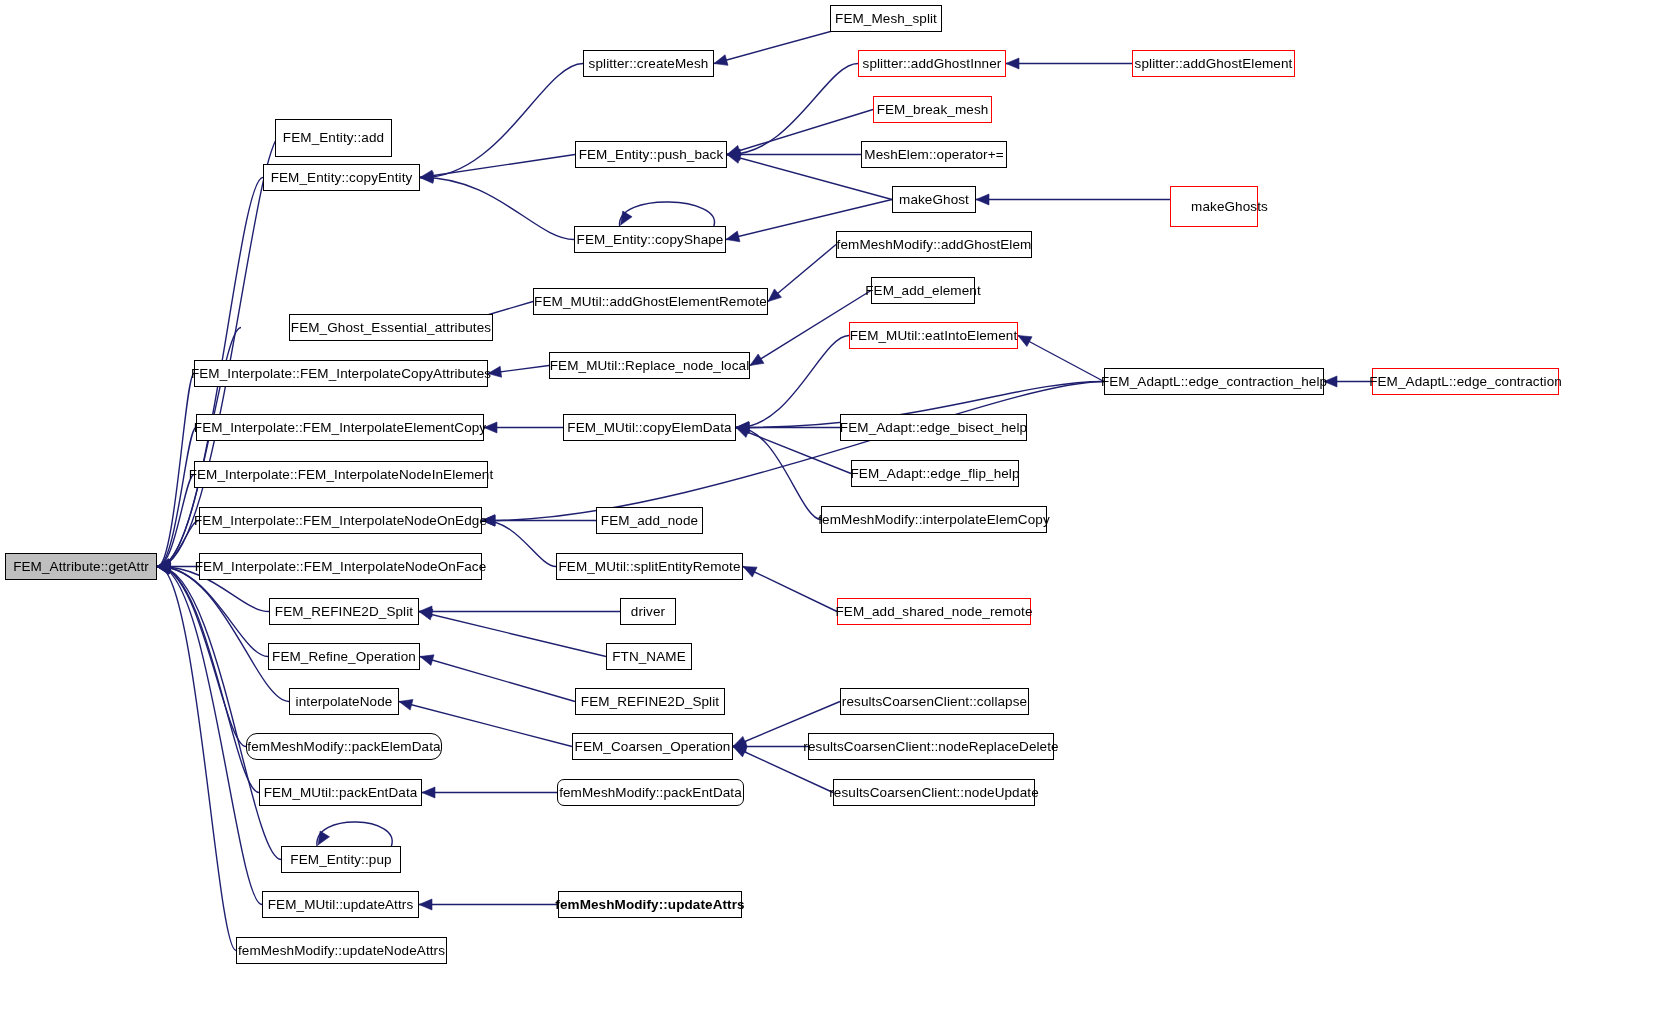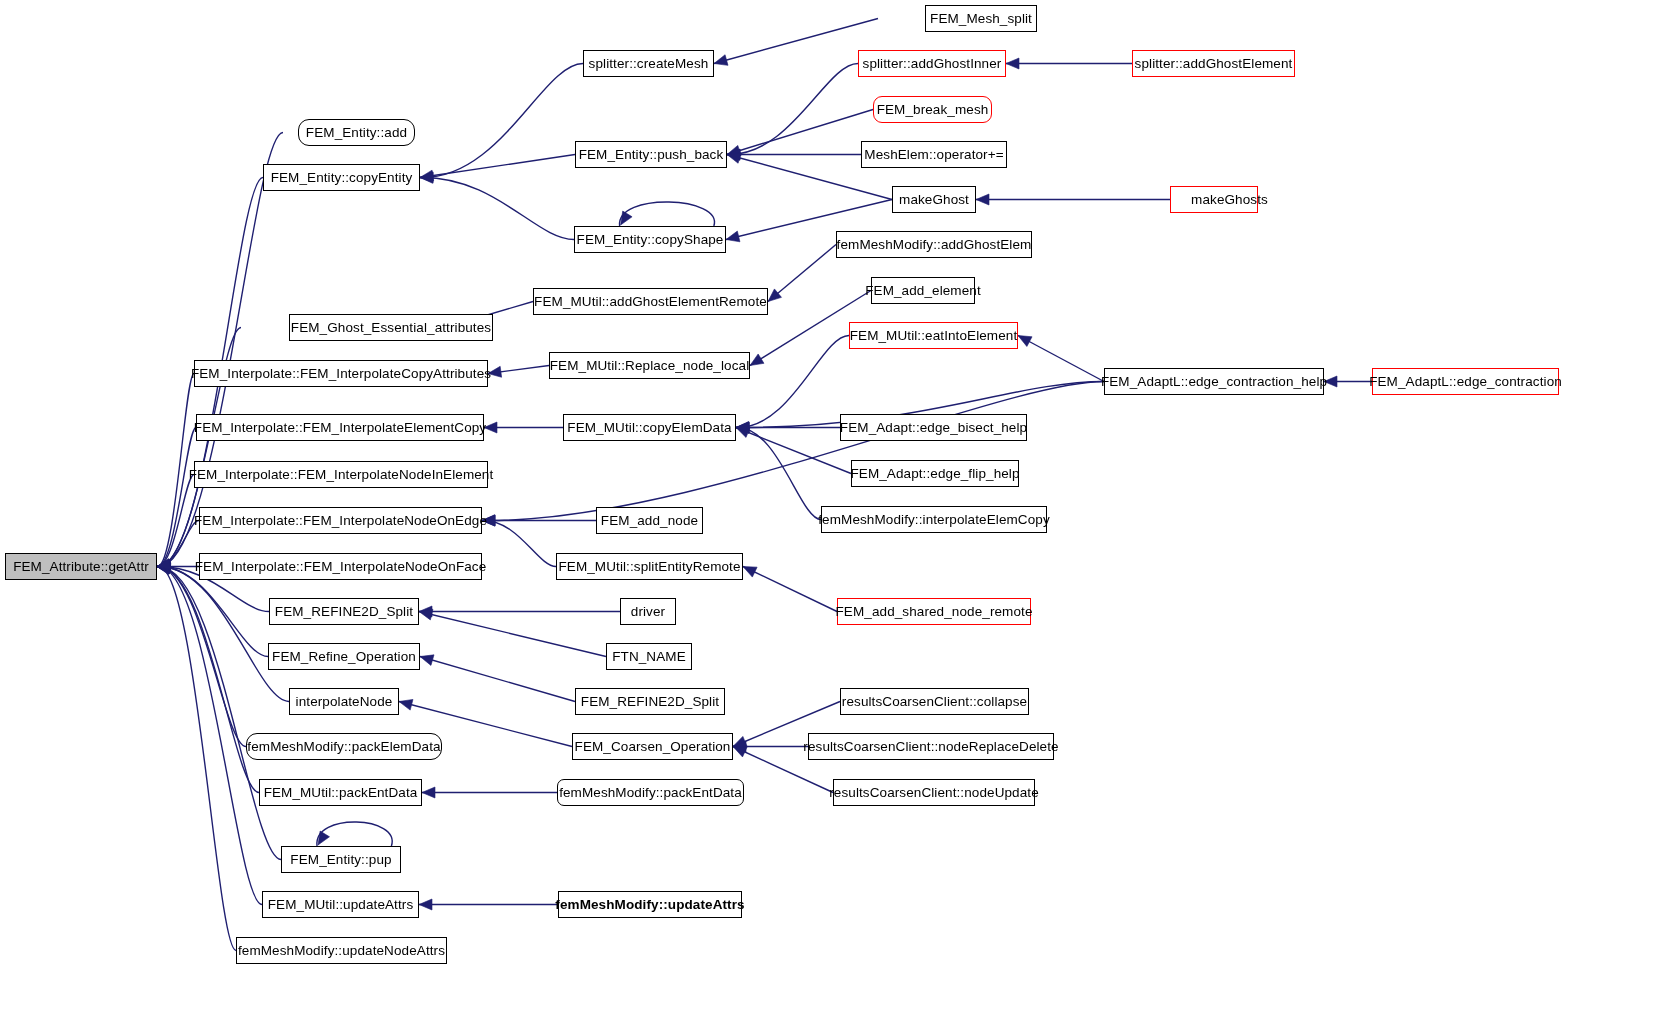--- a/index.html
+++ b/index.html
@@ -142,21 +142,21 @@
       <polygon points="422,792.5 435,787 435,798" fill="#1f1f70" stroke="#1f1f70" stroke-width="0.6"></polygon>
       <path d="M 317 846 C 313 812, 401.4 816, 391.4 846" fill="none" stroke="#1f1f70" stroke-width="1.4"></path>
       <polygon points="318,845 320.1060491047713,831.0424014541078 329.4838188474258,836.791960972345" fill="#1f1f70" stroke="#1f1f70" stroke-width="0.6"></polygon>
       <path d="M 558 904.5 L 419 904.5" fill="none" stroke="#1f1f70" stroke-width="1.4"></path>
       <polygon points="419,904.5 432,899 432,910" fill="#1f1f70" stroke="#1f1f70" stroke-width="0.6"></polygon>
     </svg>
   <div id="nodes">
       <div class="node highlight" style="left: 5px; top: 553px; width: 152px; height: 27px;">
         <span>FEM_Attribute::getAttr</span>
       </div>
-      <div class="node" style="left: 298px; top: 119px; width: 117px; height: 27px; border-radius: 11px;">
+      <div class="node" style="left: 275px; top: 119px; width: 117px; height: 38px;">
         <span>FEM_Entity::add</span>
       </div>
       <div class="node" style="left: 263px; top: 164px; width: 157px; height: 27px;">
         <span>FEM_Entity::copyEntity</span>
       </div>
       <div class="node" style="left: 241px; top: 314px; width: 204px; height: 27px; margin-left: 48px;">
         <span>FEM_Ghost_Essential_attributes</span>
       </div>
       <div class="node" style="left: 194px; top: 360px; width: 294px; height: 27px;">
         <span>FEM_Interpolate::FEM_InterpolateCopyAttributes</span>
@@ -232,27 +232,27 @@
       </div>
       <div class="node" style="left: 572px; top: 733px; width: 161px; height: 27px;">
         <span>FEM_Coarsen_Operation</span>
       </div>
       <div class="node" style="left: 557px; top: 779px; width: 187px; height: 27px; border-radius: 7px;">
         <span>femMeshModify::packEntData</span>
       </div>
       <div class="node" style="left: 558px; top: 891px; width: 184px; height: 27px; font-weight: bold;">
         <span>femMeshModify::updateAttrs</span>
       </div>
-      <div class="node" style="left: 925px; top: 5px; width: 112px; height: 27px; justify-content: center;">
+      <div class="node" style="left: 830px; top: 5px; width: 112px; height: 27px; justify-content: center;">
         <span>FEM_Mesh_split</span>
       </div>
       <div class="node red" style="left: 858px; top: 50px; width: 148px; height: 27px;">
         <span>splitter::addGhostInner</span>
       </div>
-      <div class="node red" style="left: 873px; top: 96px; width: 119px; height: 27px; border-radius: 9px;">
+      <div class="node red" style="left: 873px; top: 96px; width: 119px; height: 27px;">
         <span>FEM_break_mesh</span>
       </div>
       <div class="node" style="left: 861px; top: 141px; width: 146px; height: 27px;">
         <span>MeshElem::operator+=</span>
       </div>
       <div class="node" style="left: 892px; top: 186px; width: 84px; height: 27px;">
         <span>makeGhost</span>
       </div>
       <div class="node" style="left: 836px; top: 231px; width: 196px; height: 27px;">
         <span>femMeshModify::addGhostElem</span>
@@ -280,21 +280,21 @@
       </div>
       <div class="node" style="left: 808px; top: 733px; width: 246px; height: 27px;">
         <span>resultsCoarsenClient::nodeReplaceDelete</span>
       </div>
       <div class="node" style="left: 833px; top: 779px; width: 202px; height: 27px;">
         <span>resultsCoarsenClient::nodeUpdate</span>
       </div>
       <div class="node red" style="left: 1132px; top: 50px; width: 163px; height: 27px;">
         <span>splitter::addGhostElement</span>
       </div>
-      <div class="node red" style="left: 1170px; top: 186px; width: 88px; height: 27px; padding-left: 31px;">
+      <div class="node red" style="left: 1170px; top: 186px; width: 88px; height: 41px; padding-left: 31px;">
         <span>makeGhosts</span>
       </div>
       <div class="node" style="left: 1104px; top: 368px; width: 220px; height: 27px;">
         <span>FEM_AdaptL::edge_contraction_help</span>
       </div>
       <div class="node red" style="left: 1372px; top: 368px; width: 187px; height: 27px;">
         <span>FEM_AdaptL::edge_contraction</span>
       </div>
     </div>
 </div>

